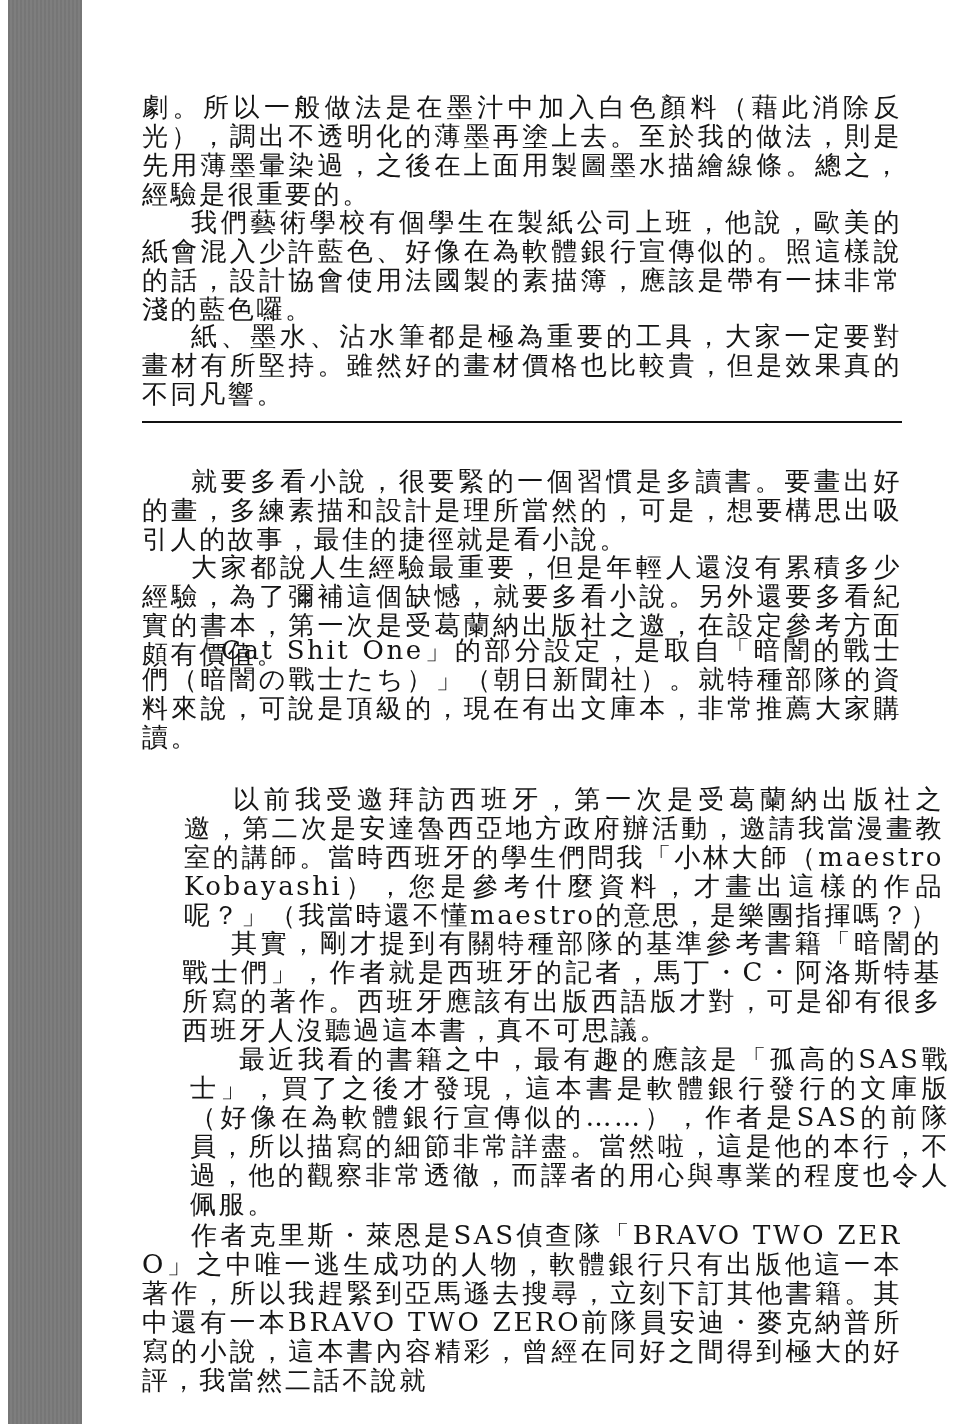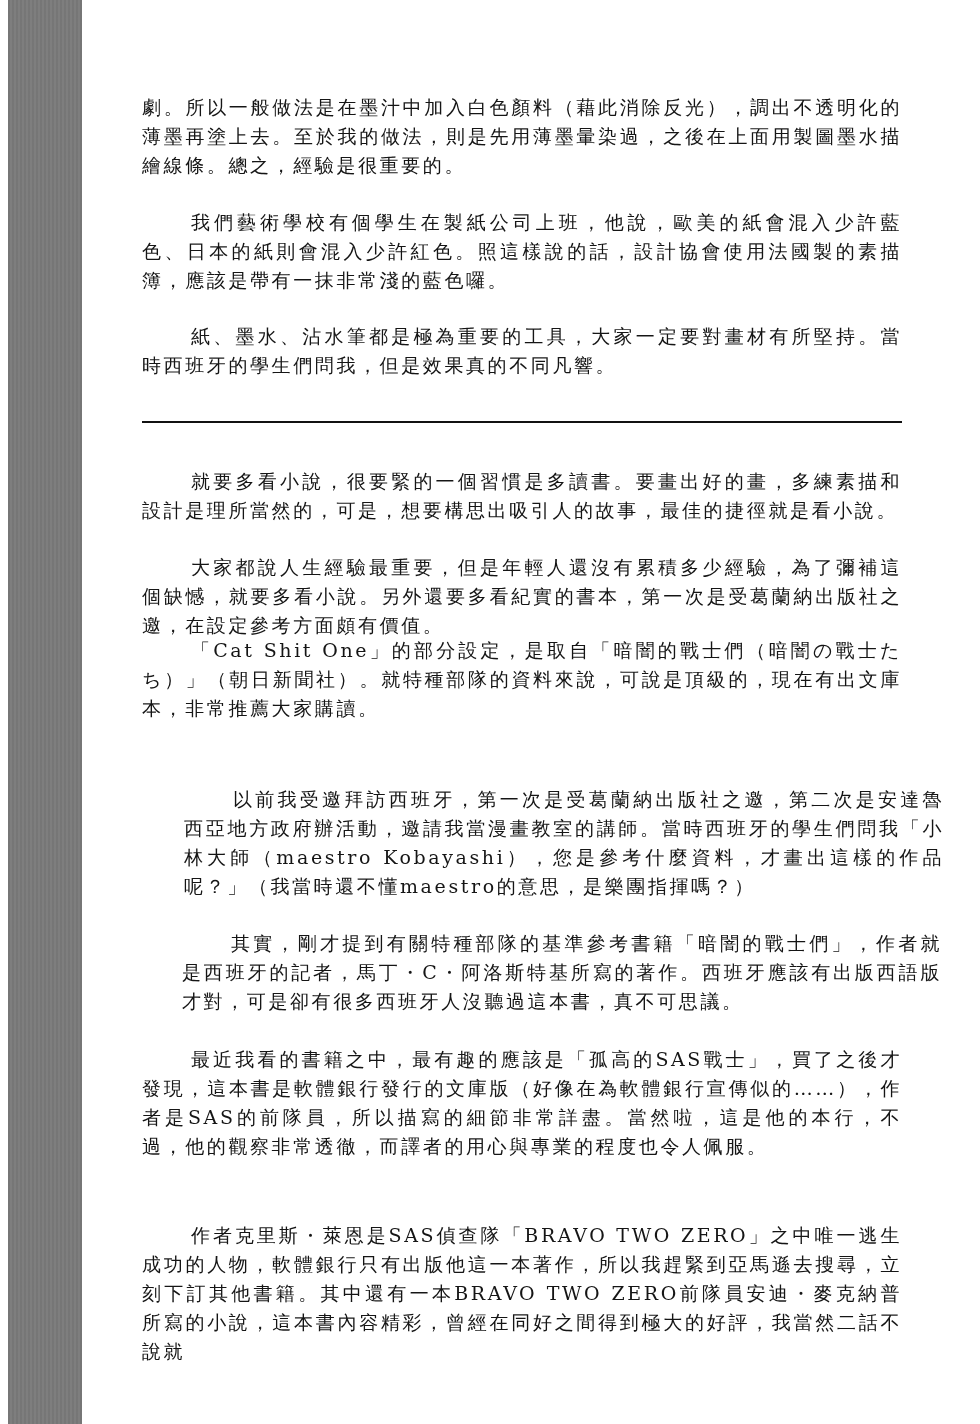--- a/index.html
+++ b/index.html
@@ -28,21 +28,21 @@
       position: absolute;
       left: 142px;
       top: 0;
       width: 760px;
     }
     .para {
       position: absolute;
       left: 0;
       width: 760px;
       margin: 0;
-      font-size: 19px;
+      font-size: 26px;
       line-height: 29px;
       letter-spacing: 2.6px;
       text-align: justify;
       text-justify: inter-character;
       word-break: break-all;
       color: #151515;
     }
     .para.indent {
       text-indent: 49px;
     }
@@ -55,25 +55,25 @@
       background: #111111;
     }
   </style>
 </head>
 <body>
 
 <div class="binding-strip"></div>
 
 <div class="page">
   <p class="para" style="top:93px;">劇。所以一般做法是在墨汁中加入白色顏料（藉此消除反光），調出不透明化的薄墨再塗上去。至於我的做法，則是先用薄墨暈染過，之後在上面用製圖墨水描繪線條。總之，經驗是很重要的。</p>
-  <p class="para indent" style="top:208px;">我們藝術學校有個學生在製紙公司上班，他說，歐美的紙會混入少許藍色、日本的紙則會混入少許紅色。照這樣說的話，設計協會使用法國製的素描簿，應該是帶有一抹非常淺的藍色囉。</p>
-  <p class="para indent" style="top:322px;">紙、墨水、沾水筆都是極為重要的工具，大家一定要對畫材有所堅持。當時西班牙的學生們問我，但是效果真的不同凡響。</p>
+  <p class="para indent" style="top:208px;">我們藝術學校有個學生在製紙公司上班，他說，歐美的紙會混入少許藍色、好像在為軟體銀行宣傳似的。照這樣說的話，設計協會使用法國製的素描簿，應該是帶有一抹非常淺的藍色囉。</p>
+  <p class="para indent" style="top:322px;">紙、墨水、沾水筆都是極為重要的工具，大家一定要對畫材有所堅持。雖然好的畫材價格也比較貴，但是效果真的不同凡響。</p>
 
   <div class="divider"></div>
 
   <p class="para indent" style="top:467px;">就要多看小說，很要緊的一個習慣是多讀書。要畫出好的畫，多練素描和設計是理所當然的，可是，想要構思出吸引人的故事，最佳的捷徑就是看小說。</p>
   <p class="para indent" style="top:553px;">大家都說人生經驗最重要，但是年輕人還沒有累積多少經驗，為了彌補這個缺憾，就要多看小說。另外還要多看紀實的書本，第一次是受葛蘭納出版社之邀，在設定參考方面頗有價值。</p>
   <p class="para indent" style="top:636px;">「Cat Shit One」的部分設定，是取自「暗闇的戰士們（暗闇の戰士たち）」（朝日新聞社）。就特種部隊的資料來說，可說是頂級的，現在有出文庫本，非常推薦大家購讀。</p>
   <p class="para indent" style="top:785px;margin-left:42px;">以前我受邀拜訪西班牙，第一次是受葛蘭納出版社之邀，第二次是安達魯西亞地方政府辦活動，邀請我當漫畫教室的講師。當時西班牙的學生們問我「小林大師（maestro Kobayashi），您是參考什麼資料，才畫出這樣的作品呢？」（我當時還不懂maestro的意思，是樂團指揮嗎？）</p>
   <p class="para indent" style="top:929px;margin-left:40px;">其實，剛才提到有關特種部隊的基準參考書籍「暗闇的戰士們」，作者就是西班牙的記者，馬丁・C・阿洛斯特基所寫的著作。西班牙應該有出版西語版才對，可是卻有很多西班牙人沒聽過這本書，真不可思議。</p>
-  <p class="para indent" style="top:1045px;">最近我看的書籍之中，最有趣的應該是「孤高的SAS戰士」，買了之後才發現，這本書是軟體銀行發行的文庫版（好像在為軟體銀行宣傳似的……），作者是SAS的前隊員，所以描寫的細節非常詳盡。當然啦，這是他的本行，不過，他的觀察非常透徹，而譯者的用心與專業的程度也令人佩服。</p>
+  <p class="para indent" style="top:1045px;margin-left:48px;">最近我看的書籍之中，最有趣的應該是「孤高的SAS戰士」，買了之後才發現，這本書是軟體銀行發行的文庫版（好像在為軟體銀行宣傳似的……），作者是SAS的前隊員，所以描寫的細節非常詳盡。當然啦，這是他的本行，不過，他的觀察非常透徹，而譯者的用心與專業的程度也令人佩服。</p>
   <p class="para indent" style="top:1221px;">作者克里斯・萊恩是SAS偵查隊「BRAVO TWO ZERO」之中唯一逃生成功的人物，軟體銀行只有出版他這一本著作，所以我趕緊到亞馬遜去搜尋，立刻下訂其他書籍。其中還有一本BRAVO TWO ZERO前隊員安迪・麥克納普所寫的小說，這本書內容精彩，曾經在同好之間得到極大的好評，我當然二話不說就</p>
 </div>
 
 </body></html>

